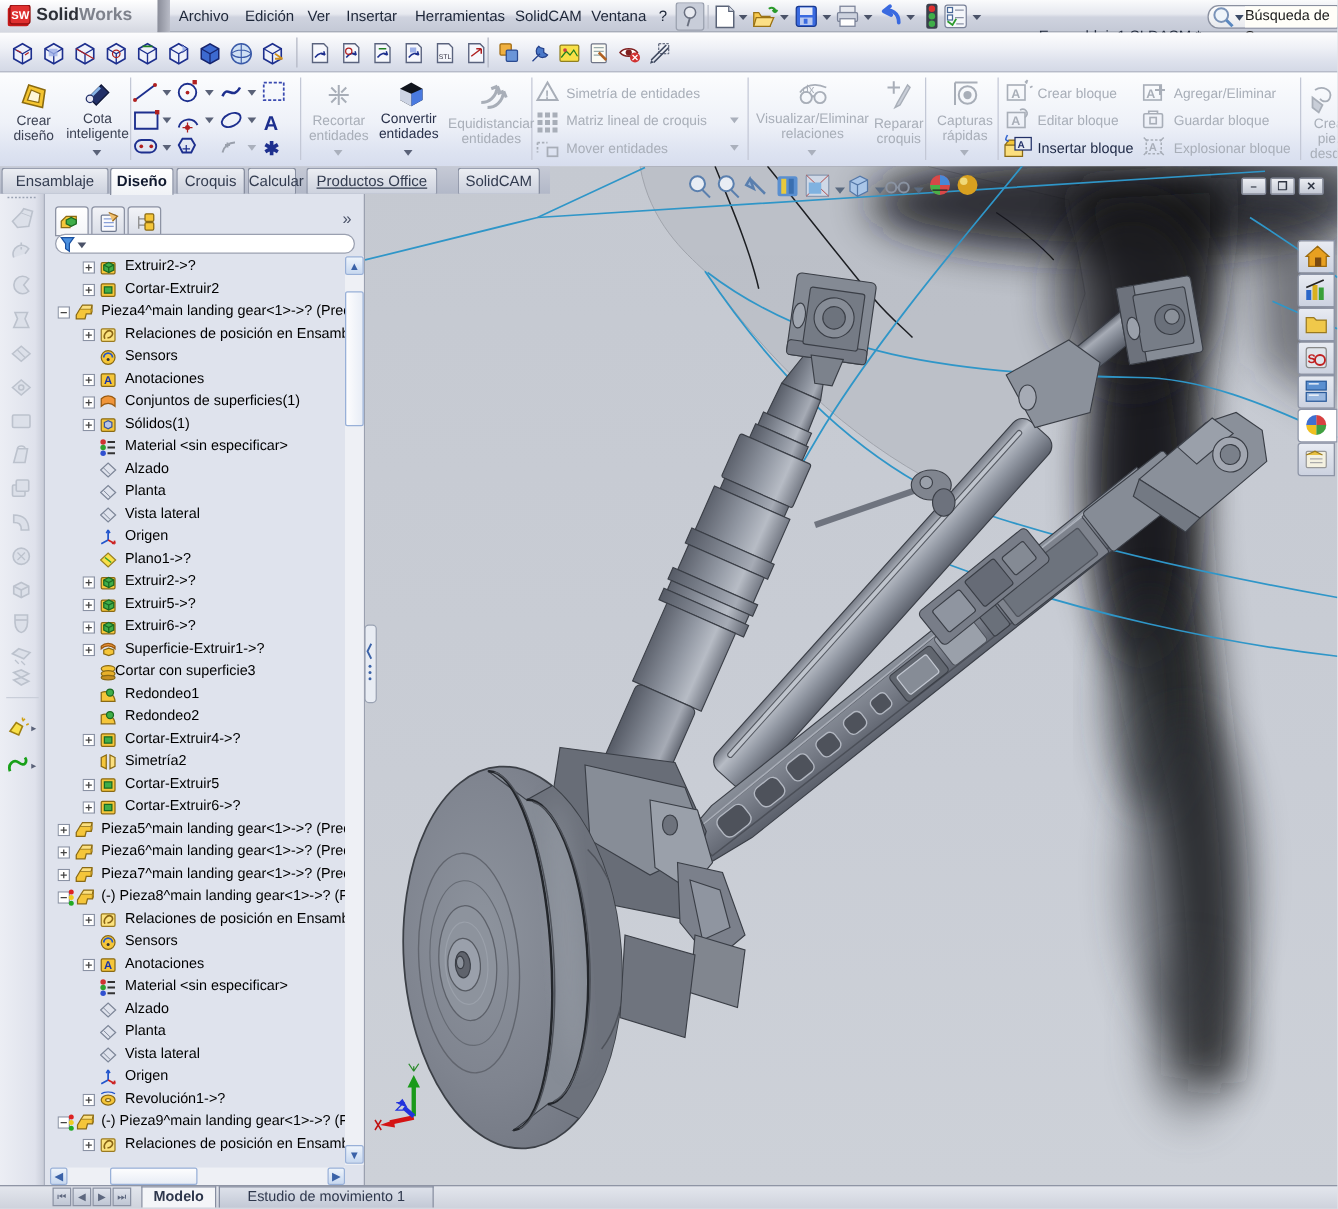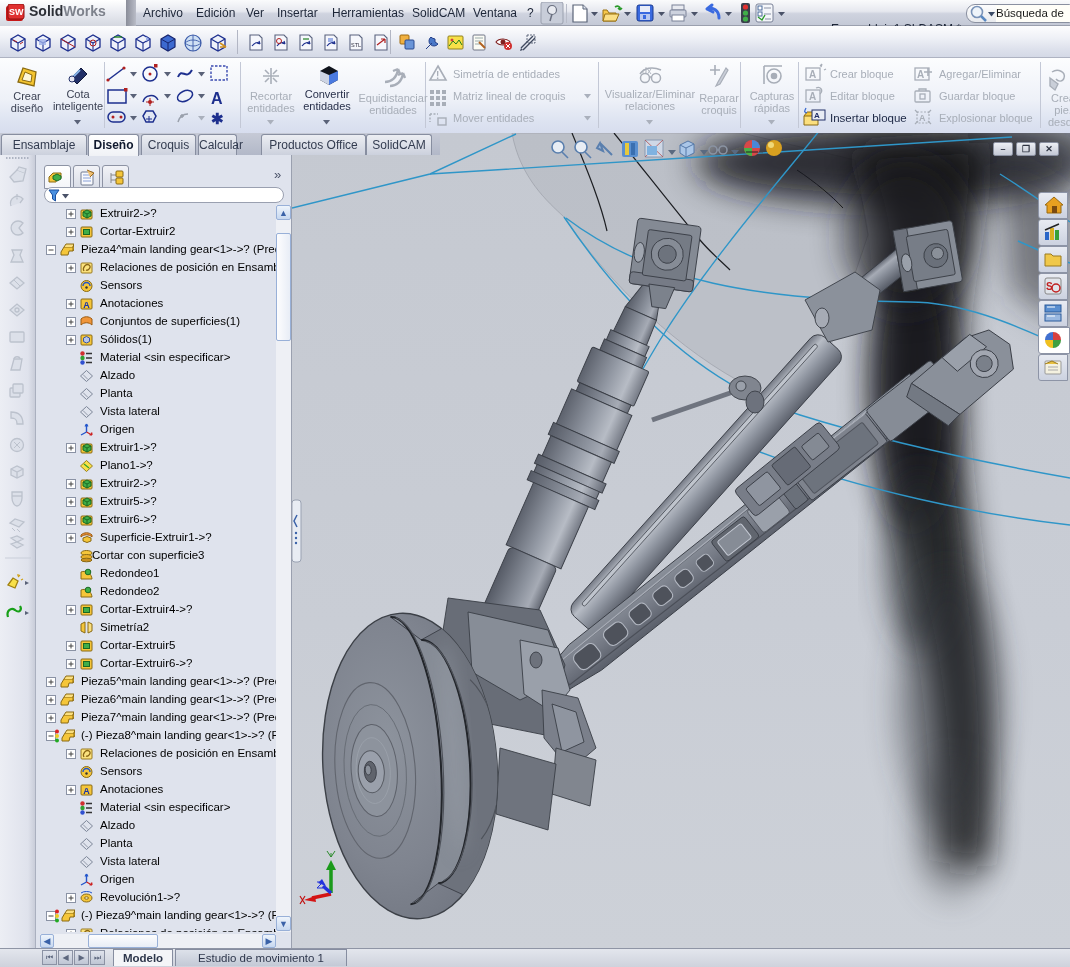--- a/index.html
+++ b/index.html
@@ -423,21 +423,21 @@
     <text x="1063" y="56" font-size="11" fill="#a8aeb8" text-anchor="middle">pie.</text>
     <text x="1063" y="68" font-size="11" fill="#a8aeb8" text-anchor="middle">desde</text>
   </svg>
   </div>
 
   <div id="tabrow" class="abs"></div>
   <div class="dtab abs" style="left:1px;width:86px;">Ensamblaje</div>
   <div class="dtab act abs" style="left:88px;width:51px;">Diseño</div>
   <div class="dtab abs" style="left:141px;width:55px;">Croquis</div>
   <div class="dtab abs" style="left:198px;width:39px;">Calcular</div>
-  <div class="dtab abs" style="left:261px;width:105px;">Productos Office</div>
+  <div class="dtab abs" style="left:245px;width:105px;text-decoration:underline;">Productos Office</div>
   <div class="dtab abs" style="left:366px;width:66px;">SolidCAM</div>
 
   <div class="abs" id="viewport" style="left:292px;top:133px;width:778px;height:815px;">
   <svg width="778" height="815" viewBox="292 133 778 815">
   <defs>
     <linearGradient id="vbg" x1="0" y1="0" x2="0" y2="1">
       <stop offset="0" stop-color="#c5c9d1"></stop>
             <stop offset="0.6" stop-color="#c9cdd5"></stop>
             <stop offset="1" stop-color="#cdd1d8"></stop>
     </linearGradient>
@@ -1033,29 +1033,20 @@
           </svg>
           <span class="tlbl" style="left:64px">Vista lateral</span>
         </div>
       <div class="trow">
           <svg style="left:44px;top:2px" width="14" height="14" viewBox="0 0 14 14">
             <use href="#iorig"></use>
           </svg>
           <span class="tlbl" style="left:64px">Origen</span>
         </div>
       <div class="trow">
-          <svg style="left:30px;top:4px" width="10" height="10">
-            <use href="#pmp"></use>
-          </svg>
-          <svg style="left:44px;top:2px" width="14" height="14" viewBox="0 0 14 14">
-            <use href="#iext"></use>
-          </svg>
-          <span class="tlbl" style="left:64px">Extruir1-&gt;?</span>
-        </div>
-      <div class="trow">
           <svg style="left:44px;top:2px" width="14" height="14" viewBox="0 0 14 14">
             <use href="#iplano"></use>
           </svg>
           <span class="tlbl" style="left:64px">Plano1-&gt;?</span>
         </div>
       <div class="trow">
           <svg style="left:30px;top:4px" width="10" height="10">
             <use href="#pmp"></use>
           </svg>
           <svg style="left:44px;top:2px" width="14" height="14" viewBox="0 0 14 14">

